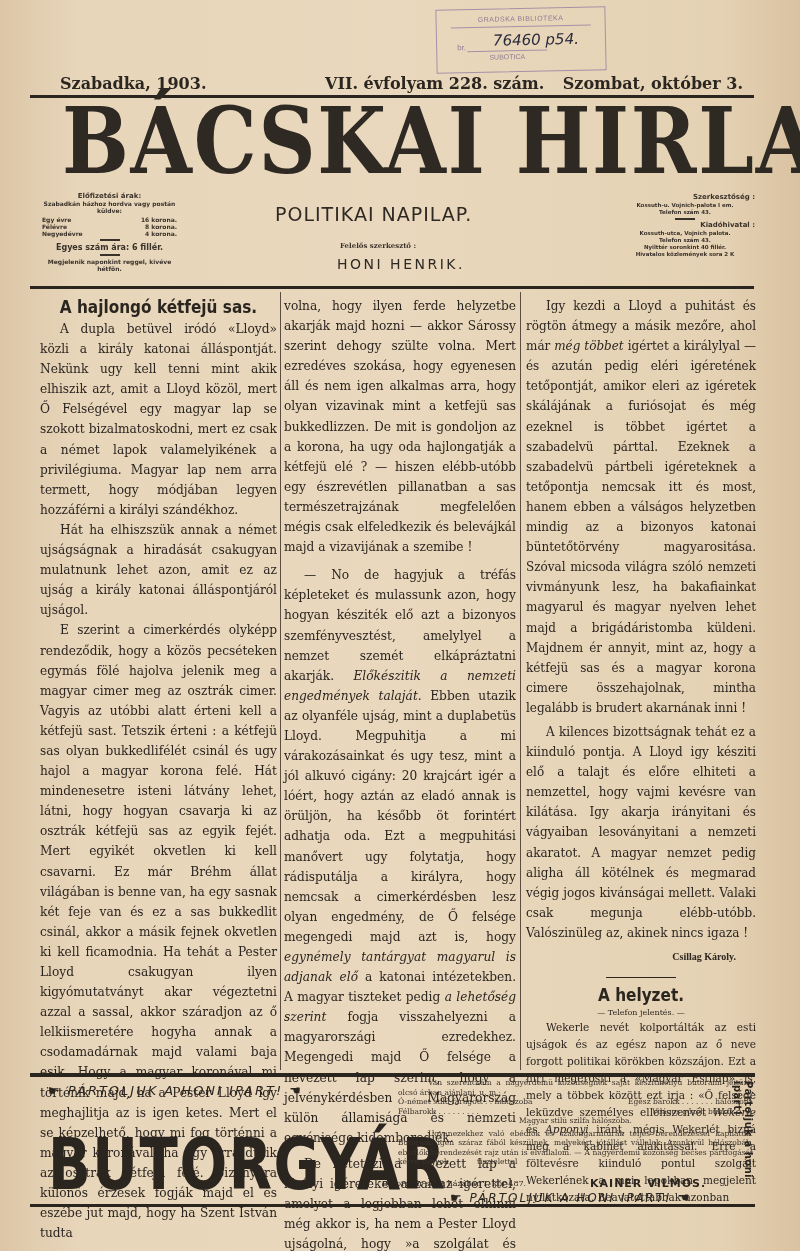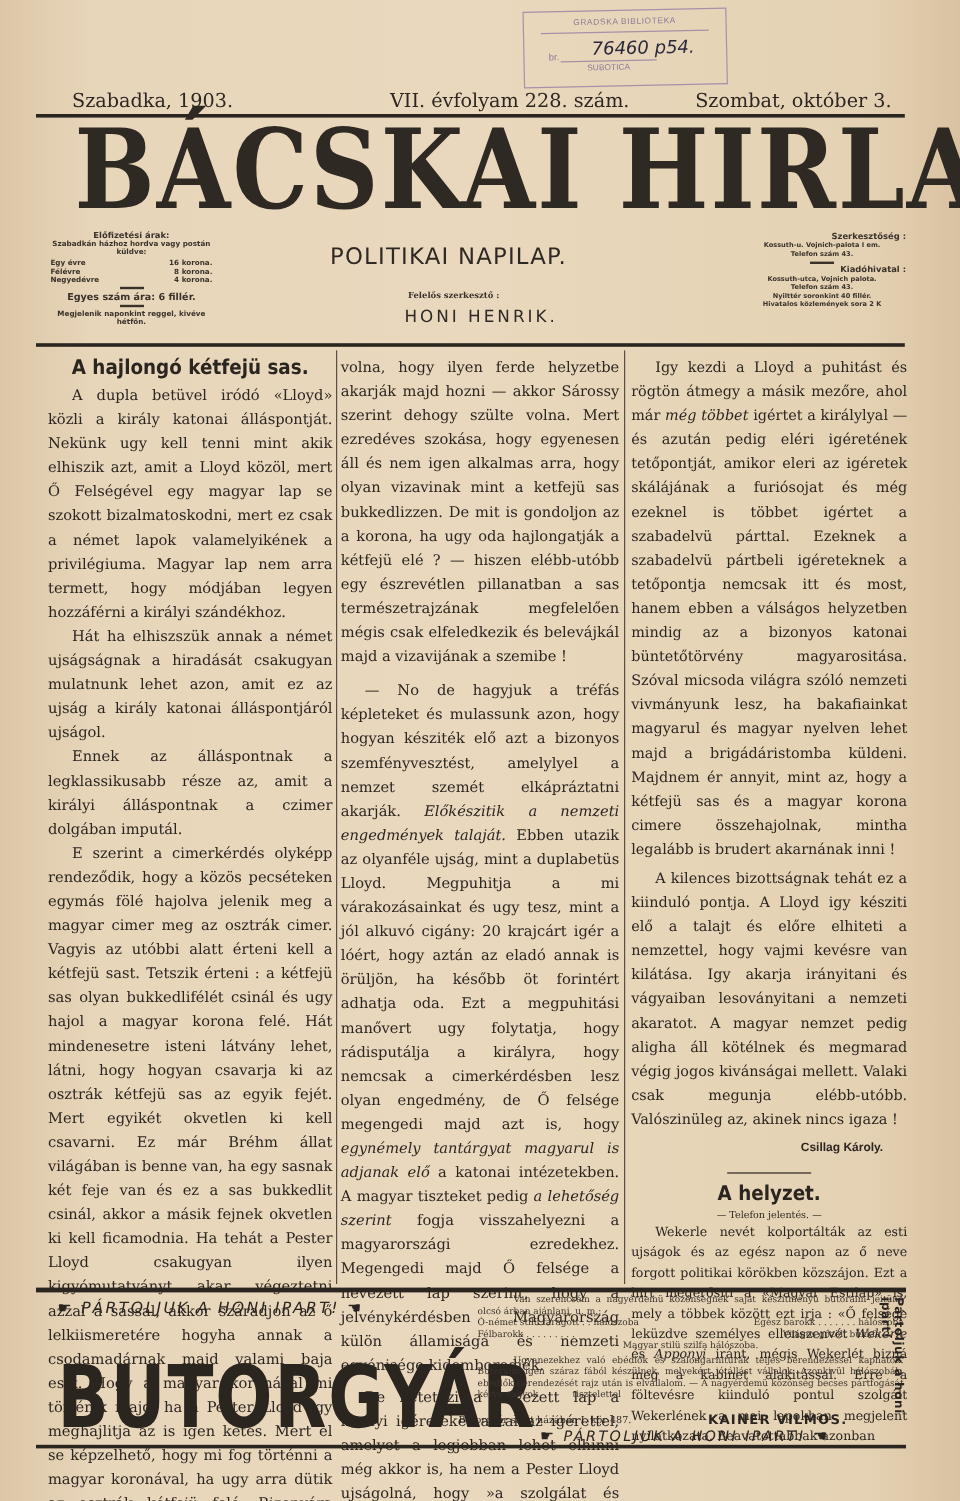--- a/index.html
+++ b/index.html
@@ -15,21 +15,21 @@
   .stamp { position: absolute; left: 436px; top: 8px; width: 168px; height: 62px;
     border: 1.5px solid #a790a8; transform: rotate(-1.2deg); color: #8e7a95;
     font-family: "Liberation Sans", sans-serif; font-size: 7px; text-align: center; }
   .stamp .l1 { position: absolute; top: 6px; left: 0; right: 0; letter-spacing: .5px; }
   .stamp .rule1 { position: absolute; top: 17px; left: 14px; right: 14px; border-top: 1px solid #a790a8; }
   .stamp .br { position: absolute; left: 20px; top: 33px; font-size: 8px; }
   .stamp .num { position: absolute; left: 56px; top: 22px; font-family: "DejaVu Sans", sans-serif; font-size: 15px; color: #2a2a3c; font-style: italic; }
   .stamp .rule2 { position: absolute; top: 41px; left: 30px; width: 80px; border-top: 1px solid #a790a8; }
   .stamp .sub { position: absolute; top: 44px; left: 52px; }
   .dateline { position: absolute; top: 74px; left: 60px; right: 57px; height: 20px;
-    font-family: "DejaVu Serif", serif; font-size: 16px; font-weight: normal; color: #2c2620; }
+    font-family: "DejaVu Serif", serif; font-size: 16px; font-weight: bold; color: #2c2620; }
   .dateline span { position: absolute; top: 0; }
   .dl-left { left: 0; } .dl-mid { left: 265px; } .dl-right { right: 0; }
   .rule-thick { position: absolute; left: 30px; right: 46px; border-top: 3px solid #2b2520; }
   .masthead { position: absolute; top: 100px; left: 62px; width: 680px; height: 82px;
     font-family: "DejaVu Serif", serif; font-weight: bold; font-size: 92px; line-height: 82px;
     letter-spacing: 2px; transform: scaleX(0.86); transform-origin: left top; white-space: nowrap; color: #2f2924; }
   .info-left { position: absolute; top: 193px; left: 42px; width: 135px; font-family: "DejaVu Sans", sans-serif;
     font-size: 6px; font-weight: bold; text-align: center; line-height: 7px; color: #3a322a; }
   .info-left .tbl { text-align: left; margin: 2px 0; }
   .info-left .tbl div { display: flex; justify-content: space-between; }
@@ -41,21 +41,21 @@
   .info-right .sep { width: 20px; margin: 2px auto; border-top: 2px solid #3a322a; }
   .subtitle { position: absolute; top: 203px; left: 275px; font-family: "DejaVu Sans", sans-serif;
     font-size: 19px; letter-spacing: 1px; color: #2f2924; }
   .editor-lbl { position: absolute; top: 241px; left: 340px; font-family: "DejaVu Serif", serif; font-size: 7px; font-weight: bold; color: #3a322a; }
   .editor { position: absolute; top: 256px; left: 337px; font-family: "DejaVu Sans", sans-serif; font-size: 14px; letter-spacing: 2.5px; color: #2f2924; }
   .col { position: absolute; top: 296px; font-family: "DejaVu Serif", serif; font-size: 12.2px; line-height: 20.1px;
     text-align: justify; color: #2b2520; }
   .col p { margin: 0; text-indent: 20px; }
   .col p.noind { text-indent: 0; }
   .col h2 { margin: 0 0 1px 0; font-family: "DejaVu Sans", sans-serif; font-size: 17px; font-weight: bold; text-align: center; line-height: 22px; transform: scaleX(.9); }
-  .col .sig { text-align: right; font-family: Liberation Sans, sans-serif; font-weight: bold; font-size: 10px; margin: 4px 20px 0 0; }
+  .col .sig { text-align: right; font-family: Liberation Serif, serif; font-weight: bold; font-size: 10px; margin: 4px 20px 0 0; }
   .col .dateline-sm { text-align: center; font-size: 8px; line-height: 12px; }
   .col .center-rule { width: 70px; margin: 10px auto 6px; border-top: 1px solid #2b2520; }
   .col-div { position: absolute; top: 292px; height: 778px; border-left: 1px solid #5a4e42; }
   .c1 { left: 40px; width: 237px; }
   .c2 { left: 284px; width: 232px; }
   .c3 { left: 526px; width: 230px; font-size: 12px; }
   em { font-style: italic; }
   .ad { position: absolute; top: 1073px; left: 30px; width: 725px; height: 135px; }
   .ad .topr { position: absolute; top: 0; left: 0; right: 0; border-top: 4px solid #2b2520; }
   .ad .botr { position: absolute; top: 131px; left: 0; right: 0; border-top: 3px solid #2b2520; }
@@ -136,21 +136,20 @@
 
   <div class="rule-thick" style="top:286px"></div>
 
   <div class="col-div" style="left:280px"></div>
   <div class="col-div" style="left:520px"></div>
 
   <div class="col c1">
     <h2>A hajlongó kétfejü sas.</h2>
     <p>A dupla betüvel iródó «Lloyd» közli a király katonai álláspontját. Nekünk ugy kell tenni mint akik elhiszik azt, amit a Lloyd közöl, mert Ő Felségével egy magyar lap se szokott bizalmatoskodni, mert ez csak a német lapok valamelyikének a privilégiuma. Magyar lap nem arra termett, hogy módjában legyen hozzáférni a királyi szándékhoz.</p>
     <p>Hát ha elhiszszük annak a német ujságságnak a hiradását csakugyan mulatnunk lehet azon, amit ez az ujság a király katonai álláspontjáról ujságol.</p>
-    <p>Ennek az álláspontnak a legklassikusabb része az, amit a királyi álláspontnak a czimer dolgában imputál.</p>
     <p>E szerint a cimerkérdés olyképp rendeződik, hogy a közös pecséteken egymás fölé hajolva jelenik meg a magyar cimer meg az osztrák cimer. Vagyis az utóbbi alatt érteni kell a kétfejü sast. Tetszik érteni : a kétfejü sas olyan bukkedlifélét csinál és ugy hajol a magyar korona felé. Hát mindenesetre isteni látvány lehet, látni, hogy hogyan csavarja ki az osztrák kétfejü sas az egyik fejét. Mert egyikét okvetlen ki kell csavarni. Ez már Bréhm állat világában is benne van, ha egy sasnak két feje van és ez a sas bukkedlit csinál, akkor a másik fejnek okvetlen ki kell ficamodnia. Ha tehát a Pester Lloyd csakugyan ilyen kigyómutatványt akar végeztetni azzal a sassal, akkor száradjon az ő lelkiismeretére hogyha annak a csodamadárnak majd valami baja esik. Hogy a magyar koronával mi történik majd, ha a Pester Lloyd igy meghajlitja az is igen ketes. Mert el se képzelhető, hogy mi fog történni a magyar koronával, ha ugy arra dütik az osztrák kétfejü felé. Bizonyára különös érzések fogják majd el és eszébe jut majd, hogy ha Szent István tudta</p>
   </div>
 
   <div class="col c2">
     <p class="noind">volna, hogy ilyen ferde helyzetbe akarják majd hozni — akkor Sárossy szerint dehogy szülte volna. Mert ezredéves szokása, hogy egyenesen áll és nem igen alkalmas arra, hogy olyan vizavinak mint a ketfejü sas bukkedlizzen. De mit is gondoljon az a korona, ha ugy oda hajlongatják a kétfejü elé ? — hiszen elébb-utóbb egy észrevétlen pillanatban a sas természetrajzának megfelelően mégis csak elfeledkezik és belevájkál majd a vizavijának a szemibe !</p>
     <p style="margin-top:8px"><span>— No de hagyjuk a tréfás képleteket és mulassunk azon, hogy hogyan késziték elő azt a bizonyos szemfényvesztést, amelylyel a nemzet szemét elkápráztatni akarják.</span> <em>Előkészitik a nemzeti engedmények talaját.</em> <span>Ebben utazik az olyanféle ujság, mint a duplabetüs Lloyd. Megpuhitja a mi várakozásainkat és ugy tesz, mint a jól alkuvó cigány: 20 krajcárt igér a lóért, hogy aztán az eladó annak is örüljön, ha később öt forintért adhatja oda. Ezt a megpuhitási manővert ugy folytatja, hogy rádisputálja a királyra, hogy nemcsak a cimerkérdésben lesz olyan engedmény, de Ő felsége megengedi majd azt is, hogy</span> <em>egynémely tantárgyat magyarul is adjanak elő</em> <span>a katonai intézetekben. A magyar tiszteket pedig</span> <em>a lehetőség szerint</em> <span>fogja visszahelyezni a magyarországi ezredekhez. Megengedi majd Ő felsége a nevezett lap szerint, hogy a jelvénykérdésben Magyarország külön államisága és nemzeti egyénisége kidomborodjék.</span></p>
     <p style="margin-top:6px">De betetőzi a nevezett lap a királyi igéreteket azzal az igérettel, amelyet a legjobban lehet elhinni még akkor is, ha nem a Pester Lloyd ujságolná, hogy »a szolgálat és vezénylet nyelvéhez hozzányulni nem szabad. Ugy, mint ahogy a kiállitásokon a kiállitott tárgyakhoz nyulni nem szabad.</p>
   </div>
 
   <div class="col c3">

